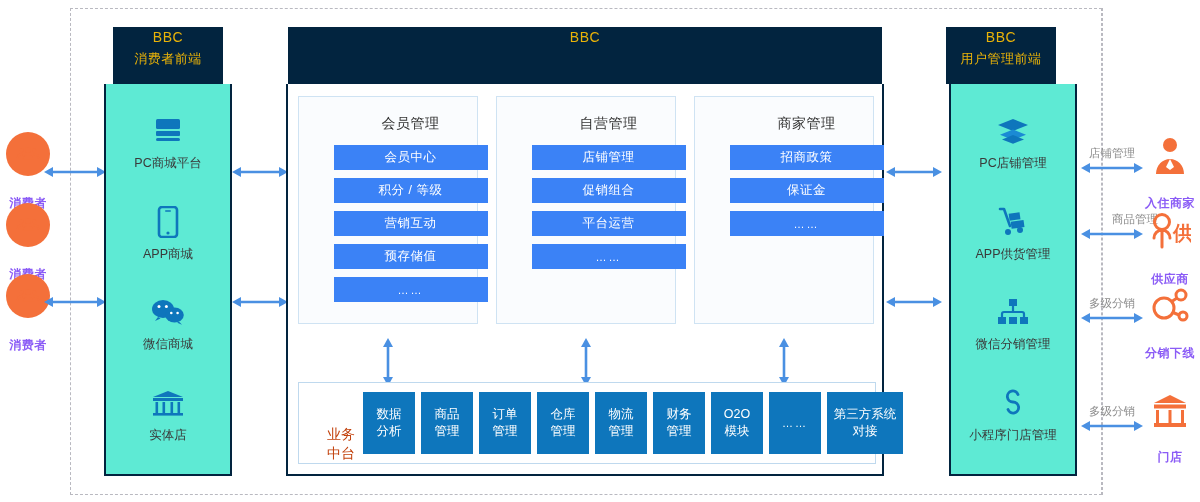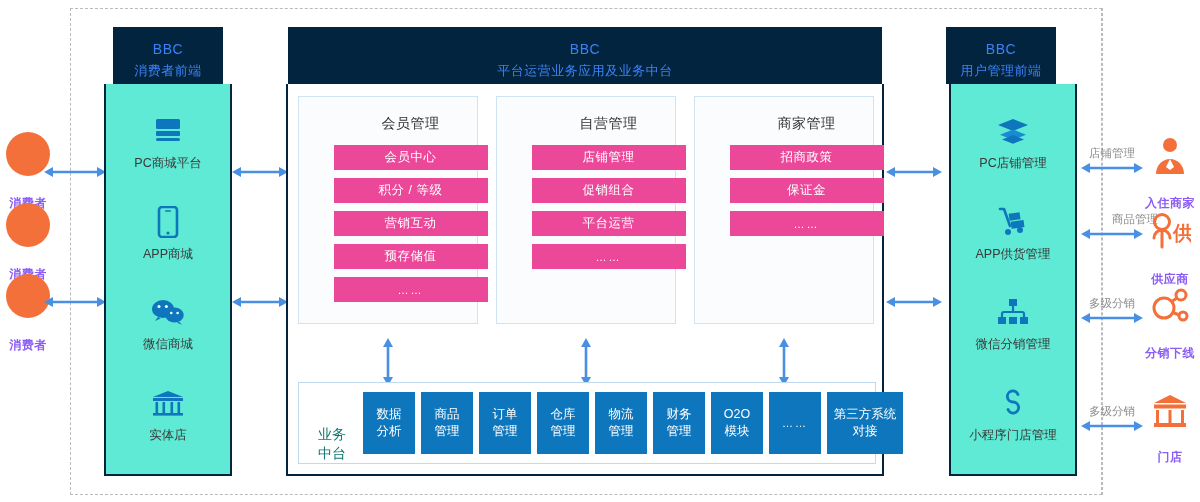--- a/index.html
+++ b/index.html
@@ -33,22 +33,22 @@
     background:#f4703a;display:flex;align-items:center;justify-content:center;
   }
   .actor .alabel{
     margin-top:19px; font-size:12px; color:#8b5cf6; white-space:nowrap;
     font-weight:bold; letter-spacing:.5px;
   }
   .actor.plain .plainicon{ height:46px; display:flex;align-items:flex-end;justify-content:center; }
 
   
   .navy{
-    background:#02243f; color:#3b82f6; text-align:center;
-    font-size:13px; line-height:1.55; padding-top:12px;
+    background:#02243f; color:#eab308; text-align:center;
+    font-size:13px; line-height:1.55; padding-top:0;
     letter-spacing:.5px;
   }
   .navy .bbc{ font-size:14px; }
 
   
   .panel{
     background:#ffffff;
     border:2px solid #02243f;
     border-top:none;
   }
@@ -72,34 +72,34 @@
   .subcol{
     position:absolute; top:12px; width:180px; height:228px;
     background:#fafcfe; border:1px solid #cfe3f3;
     display:flex; flex-direction:column; align-items:center;padding-left:45px;
   }
   .subcol .sctitle{
     font-size:14px; color:#333; margin-top:18px; margin-bottom:12px;
     letter-spacing:.5px;
   }
   .chip{
-    width:154px; height:25px; background:#ec4899; color:#ffffff;
+    width:154px; height:25px; background:#3b82f6; color:#ffffff;
     font-size:12.5px; display:flex; align-items:center; justify-content:center;
     margin-bottom:8px; letter-spacing:.5px;
   }
   .chip.dots{ font-size:11px; letter-spacing:2px; }
 
   
   #midbar{
     position:absolute; left:10px; bottom:10px; width:578px; height:82px;
     background:#ffffff; border:1px solid #bfd9ee;
     display:flex; align-items:center; padding:0 10px;
   }
   #midbar .mlabel{
-    width:46px; font-size:14px; color:#0f766e; text-align:center; line-height:1.35;
+    width:46px; font-size:14px; color:#c2410c; text-align:right; line-height:1.35;
     flex:0 0 auto; margin-right:8px;margin-top:42px;
   }
   .mcell{
     flex:0 0 auto; width:52px; height:62px; background:#0e76bc; color:#fff;
     font-size:12.5px; line-height:1.35; display:flex; align-items:center;
     justify-content:center; text-align:center; margin-right:6px;
   }
   .mcell.wide{ width:76px; }
   .mcell.dots{ font-size:11px; letter-spacing:2px; }
 
@@ -257,21 +257,20 @@
   <div class="harrow" style="left:232px; top:296px; width:56px;">
     <svg width="56" height="12" viewBox="0 0 56 12">
       <line x1="8" y1="6" x2="48" y2="6" stroke="#4a90e2" stroke-width="2.6"></line>
       <path d="M0 6l9-5v10z" fill="#4a90e2"></path>
         <path d="M56 6l-9-5v10z" fill="#4a90e2"></path>
     </svg>
   </div>
 
   <div class="navy abs" style="left:288px; top:27px; width:594px; height:57px;">
     <div class="bbc">BBC</div>
-    <div>平台运营业务应用及业务中台</div>
   </div>
 
   <div id="center-panel">
 
     <div class="subcol" style="left:10px;">
       <div class="sctitle">会员管理</div>
       <div class="chip">会员中心</div>
       <div class="chip">积分 / 等级</div>
       <div class="chip">营销互动</div>
       <div class="chip">预存储值</div>

